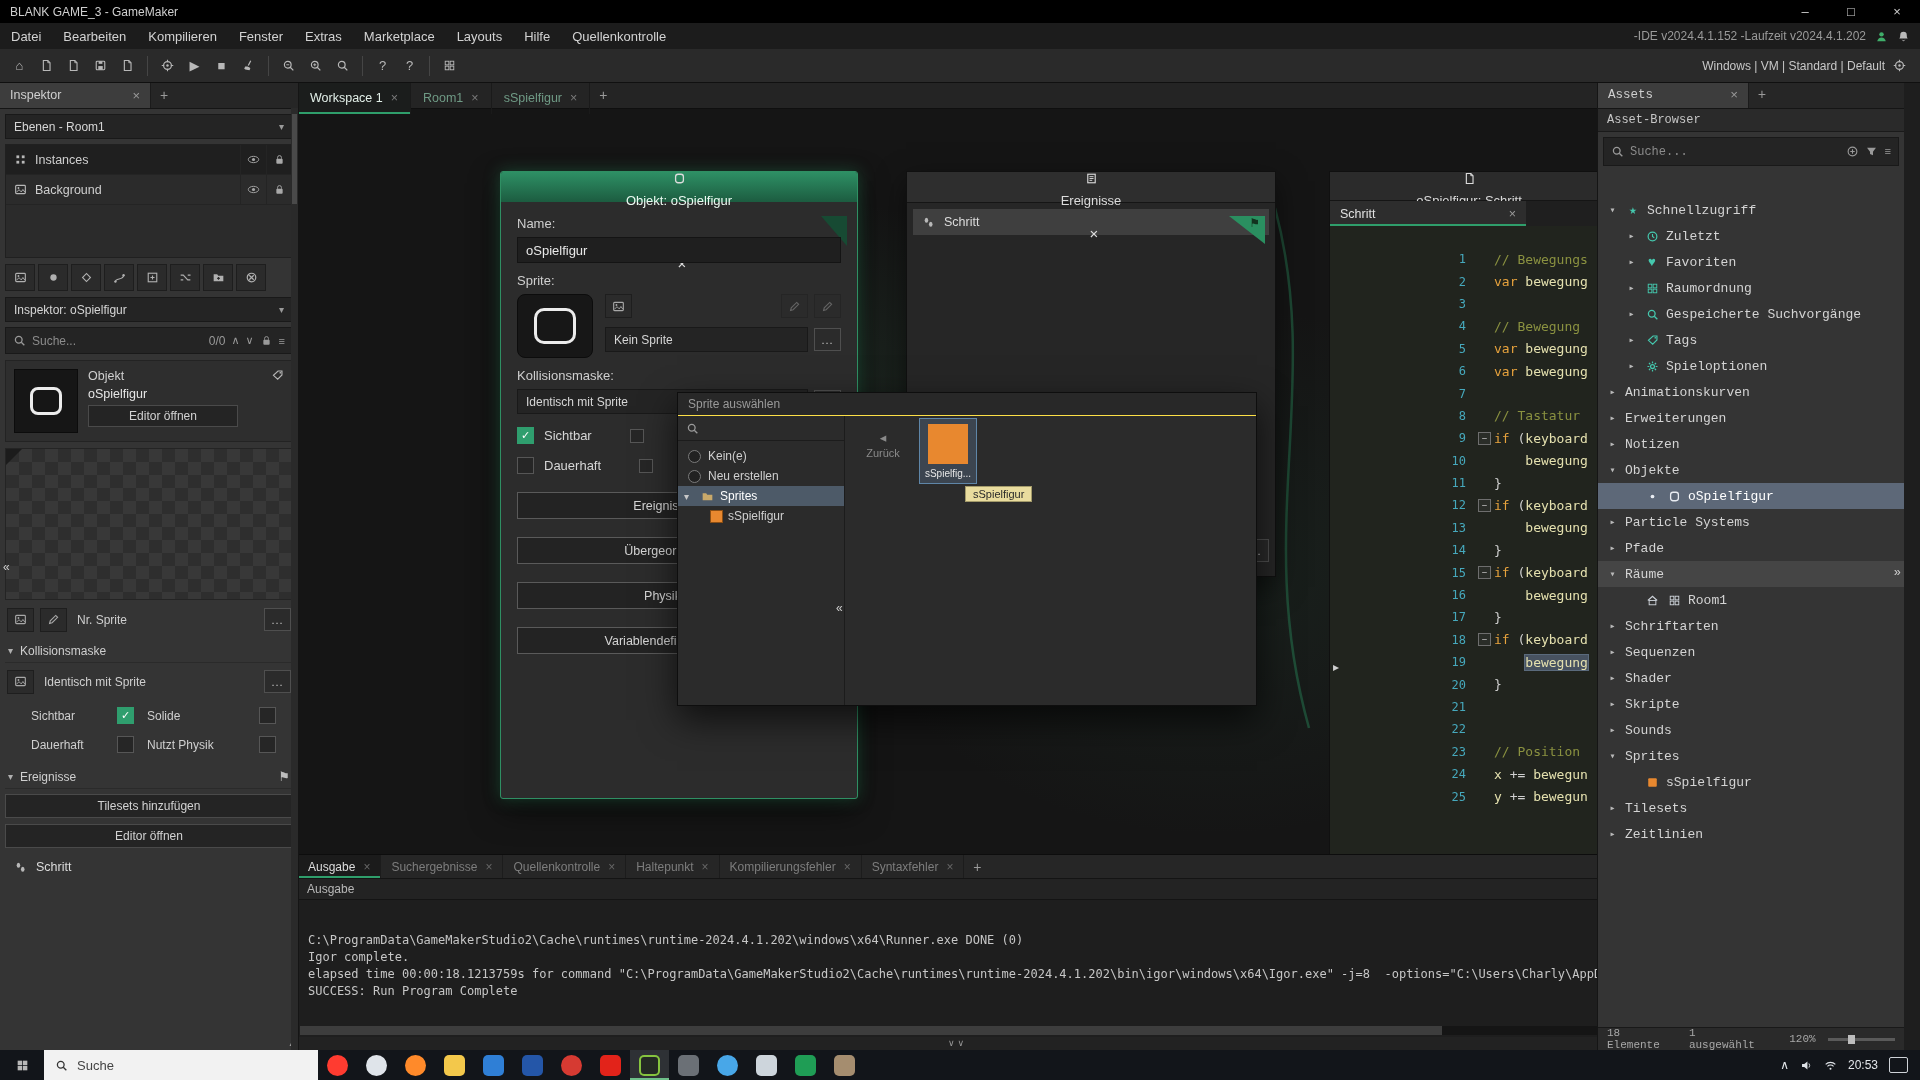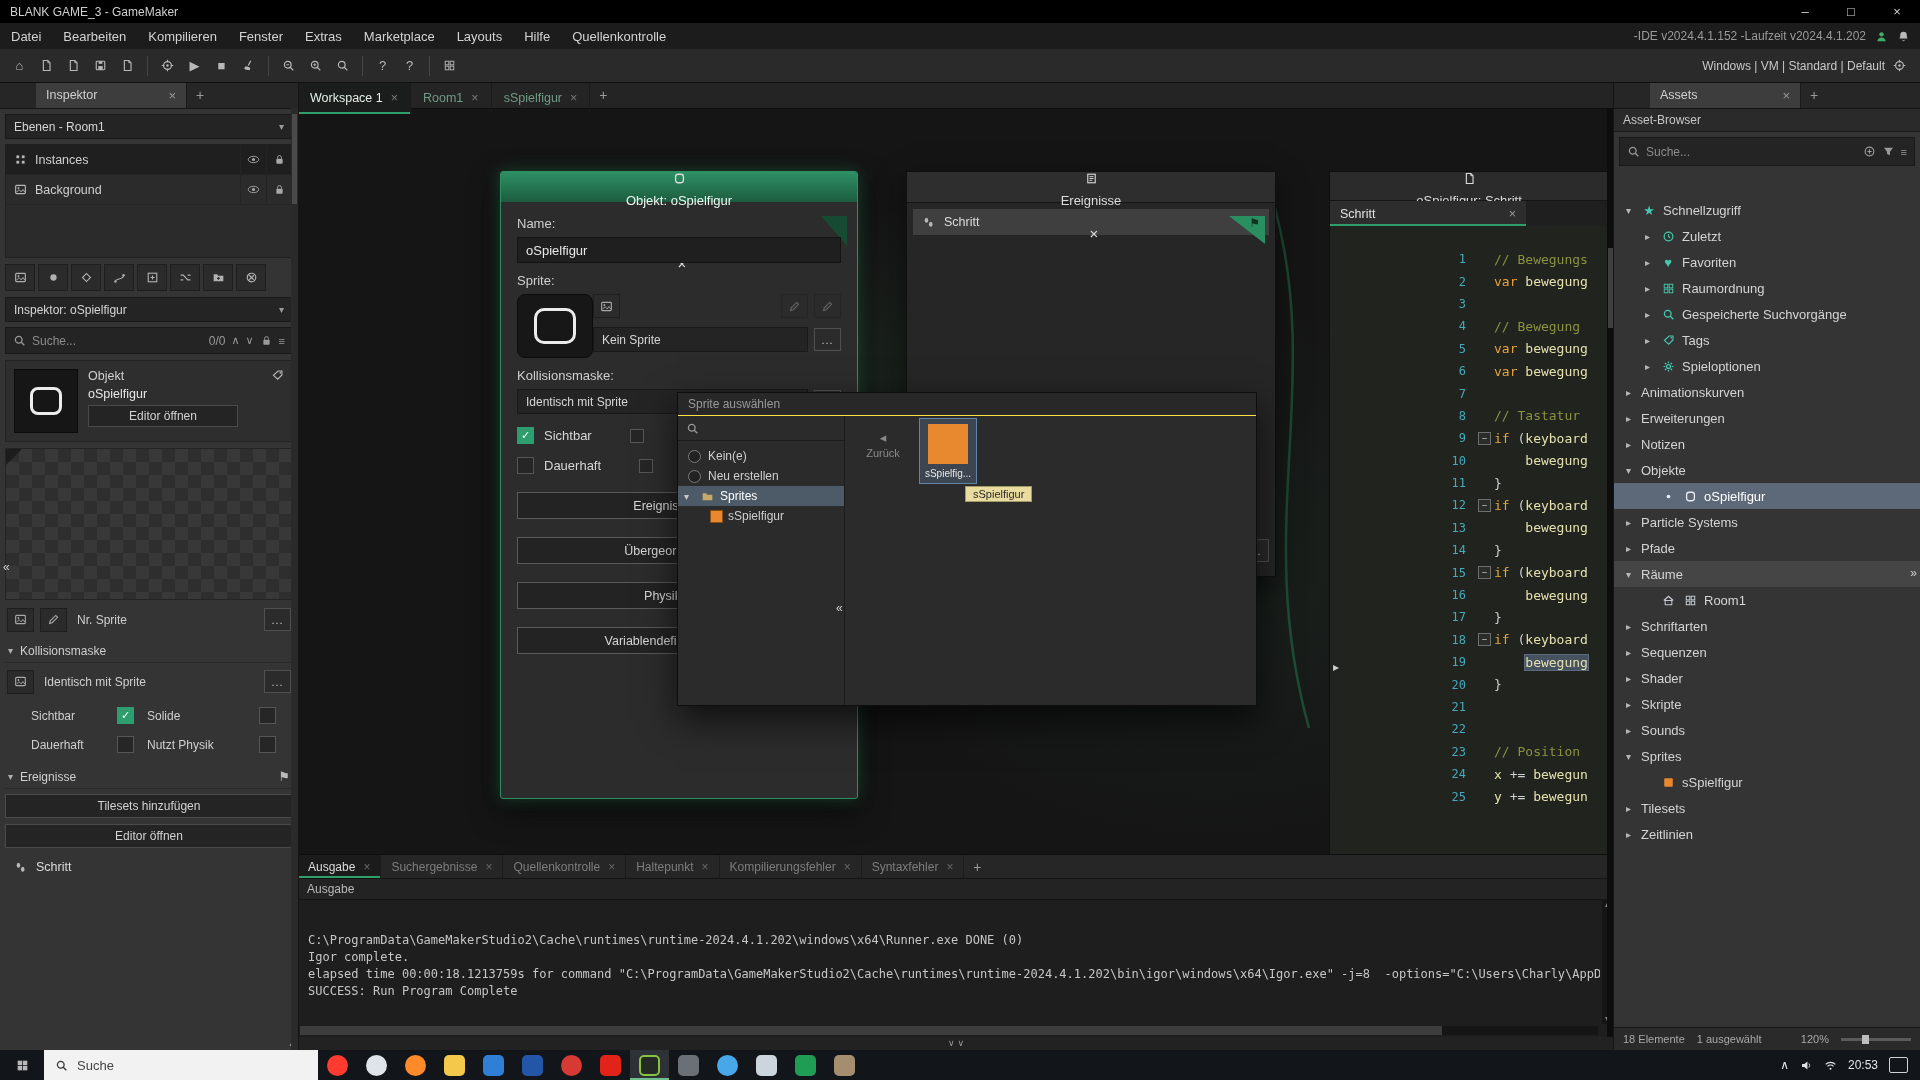--- a/index.html
+++ b/index.html
@@ -25,23 +25,23 @@
   
   .toolbar{position:absolute;left:0;top:49px;right:0;height:33px;background:#2a2a2a;border-bottom:1px solid #101010;display:flex;align-items:center;padding:0 6px;z-index:60;}
   #toolbar-left{display:flex;align-items:center;}
   .tbtn{width:27px;height:26px;background:transparent;border:none;color:#b8b8b8;display:flex;align-items:center;justify-content:center;}
   .tsep{width:1px;height:20px;background:#454545;margin:0 6px;display:inline-block;}
   .toolbar-right{margin-left:auto;display:flex;align-items:center;gap:8px;padding-right:8px;font-size:12px;color:#c8c8c8;}
 
   
   .panel{position:absolute;top:82px;bottom:30px;background:#343434;z-index:20;}
   .panel.leftp{left:0;width:298px;border-right:1px solid #151515;}
-  .panel.rightp{right:0;width:306px;border-left:1px solid #151515;}
+  .panel.rightp{right:16px;width:306px;border-left:1px solid #151515;font-family:Liberation Mono, monospace;}
   .ptabs{height:26px;background:#262626;display:flex;align-items:stretch;border-bottom:1px solid #151515;}
-  .ptab{display:flex;align-items:center;gap:8px;padding:0 10px;font-size:12.5px;color:#cfcfcf;background:#3d3d3d;border-right:1px solid #1b1b1b;min-width:130px;margin-left:36px;}
+  .ptab{display:flex;align-items:center;gap:8px;padding:0 10px;font-size:12.5px;color:#cfcfcf;background:#3d3d3d;border-right:1px solid #1b1b1b;min-width:130px;}
   .ptab .x{color:#9a9a9a;font-size:13px;margin-left:auto;}
   .ptab-plus{width:26px;display:flex;align-items:center;justify-content:center;color:#9a9a9a;font-size:14px;background:none;border:none;}
   .pbody{padding:5px;}
   .select{height:23px;background:#242424;border:1px solid #191919;display:flex;align-items:center;font-size:12px;color:#d6d6d6;padding:0 8px;margin-bottom:5px;}
   .select .cv{margin-left:auto;color:#9a9a9a;font-size:10px;}
   .layers{background:#2b2b2b;border:1px solid #202020;height:112px;margin-bottom:6px;}
   .lrow{height:29px;display:flex;align-items:center;gap:8px;padding:0 0 0 8px;font-size:12.5px;color:#cfcfcf;border-bottom:1px solid #242424;}
   .lrow.selected{background:#1f1f1f;}
   .lrow .ric{margin-left:auto;display:flex;height:100%;align-items:stretch;}
   .lic{width:26px;display:flex;justify-content:center;align-items:center;color:#a8a8a8;border-left:1px solid #242424;background:none;border-top:none;border-bottom:none;border-right:none;}
@@ -105,21 +105,21 @@
   .winhead .x{margin-left:6px;color:#e0e0e0;font-size:15px;background:none;border:none;}
   .wicon{display:inline-flex;color:#dcdcdc;}
 
   .objwin{left:202px;top:89px;width:356px;height:626px;background:#2c2c2c;border:1px solid #2f8f63;border-radius:3px;
     box-shadow:0 0 16px rgba(47,160,105,.35),0 12px 30px rgba(0,0,0,.55);z-index:6;}
   .winhead.green{background:linear-gradient(180deg,#2e9065,#1c5c40);color:#eafaf1;border-radius:2px 2px 0 0;}
   .notchtri{margin-left:auto;width:0;height:0;border-top:30px solid #174a33;border-left:26px solid transparent;}
   .winbody{padding:12px 16px;}
   .flabel{display:block;font-size:13px;color:#cfcfcf;margin:10px 0 6px;}
   .input{height:26px;background:#1f1f1f;border:1px solid #141414;color:#e8e8e8;font-size:13px;padding:0 8px;width:100%;box-sizing:border-box;}
-  .spr-area{display:flex;gap:0;margin-bottom:10px;}
+  .spr-area{display:flex;gap:12px;margin-bottom:10px;}
   .spr-preview{width:74px;height:62px;background:#171717;border:1px solid #0c0c0c;border-radius:8px;display:flex;align-items:center;justify-content:center;flex:0 0 auto;}
   .spr-col{flex:1;display:flex;flex-direction:column;gap:9px;}
   .spr-col .r1{display:flex;gap:6px;}
   .spr-col .spx{flex:1;}
   .rowflex{display:flex;gap:6px;align-items:center;margin-bottom:4px;}
   .grow{flex:1;margin-bottom:0;}
   .cbrow{display:flex;align-items:center;gap:10px;margin:13px 0;font-size:13px;color:#d6d6d6;}
   .cbrow .cb.mini{margin-left:28px;}
   .objbtnrow{display:flex;gap:6px;margin-top:18px;}
   .objbtn{flex:1;height:27px;background:#232323;border:1px solid #5a5a5a;color:#d6d6d6;font-size:12.5px;display:flex;align-items:center;justify-content:center;}

